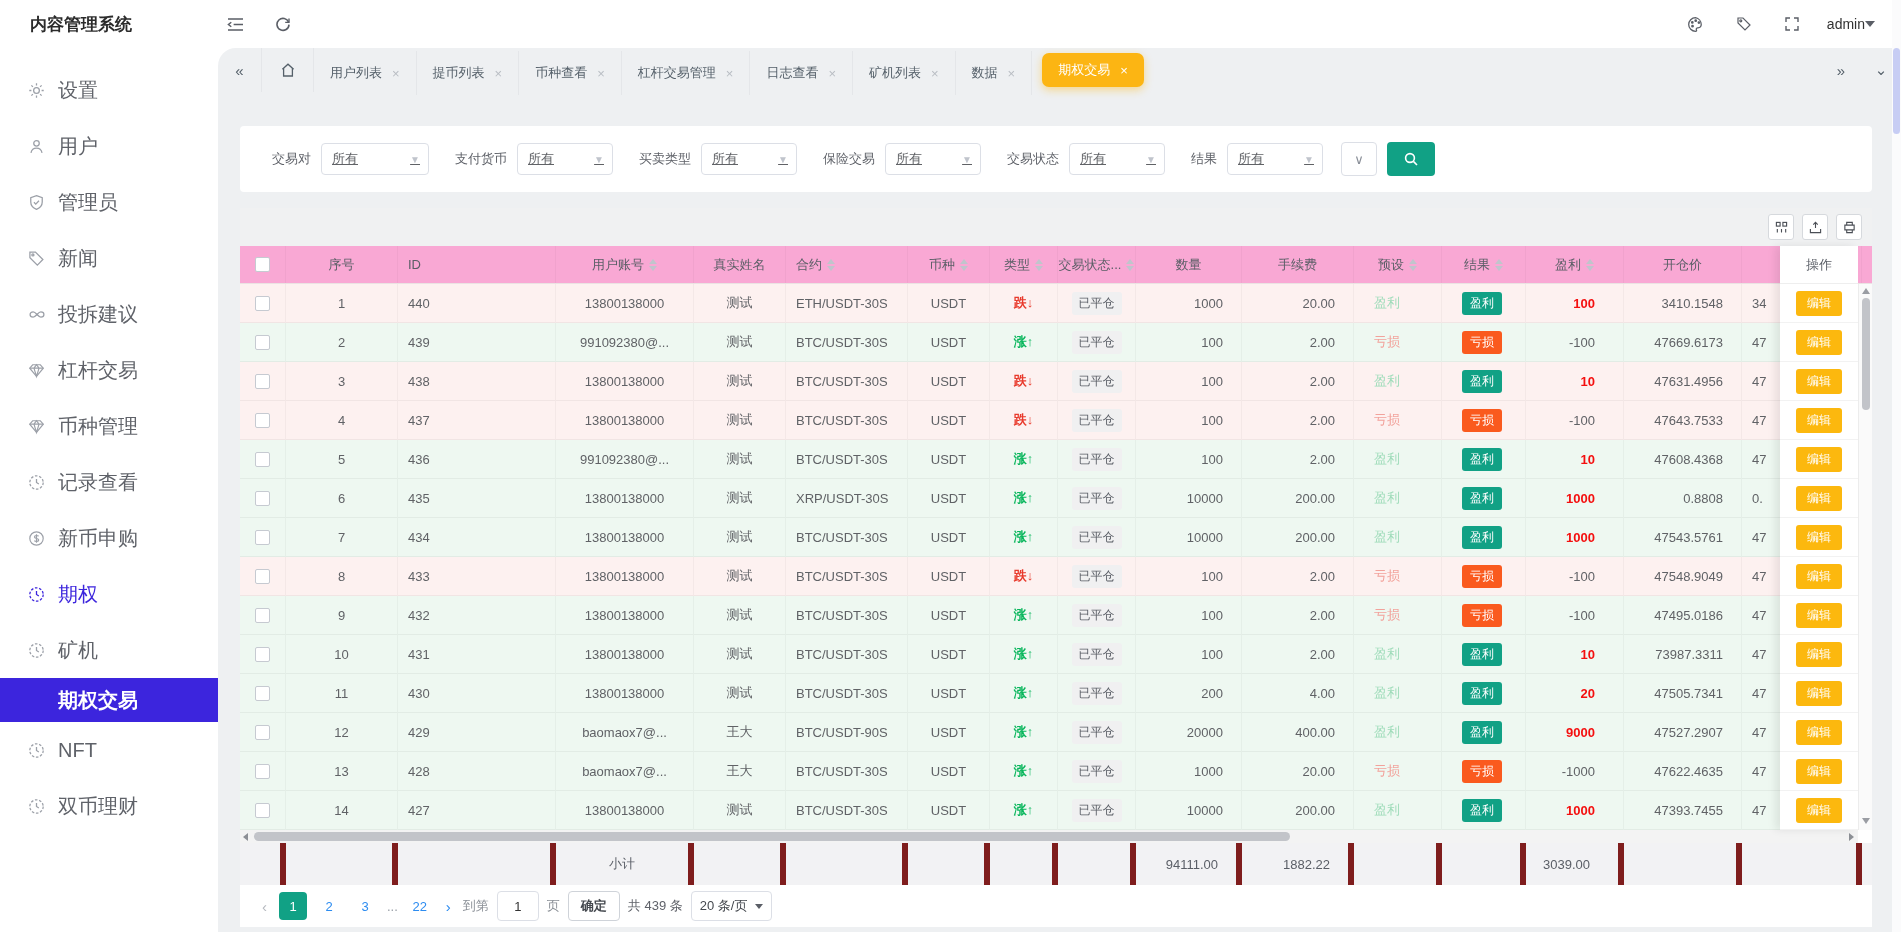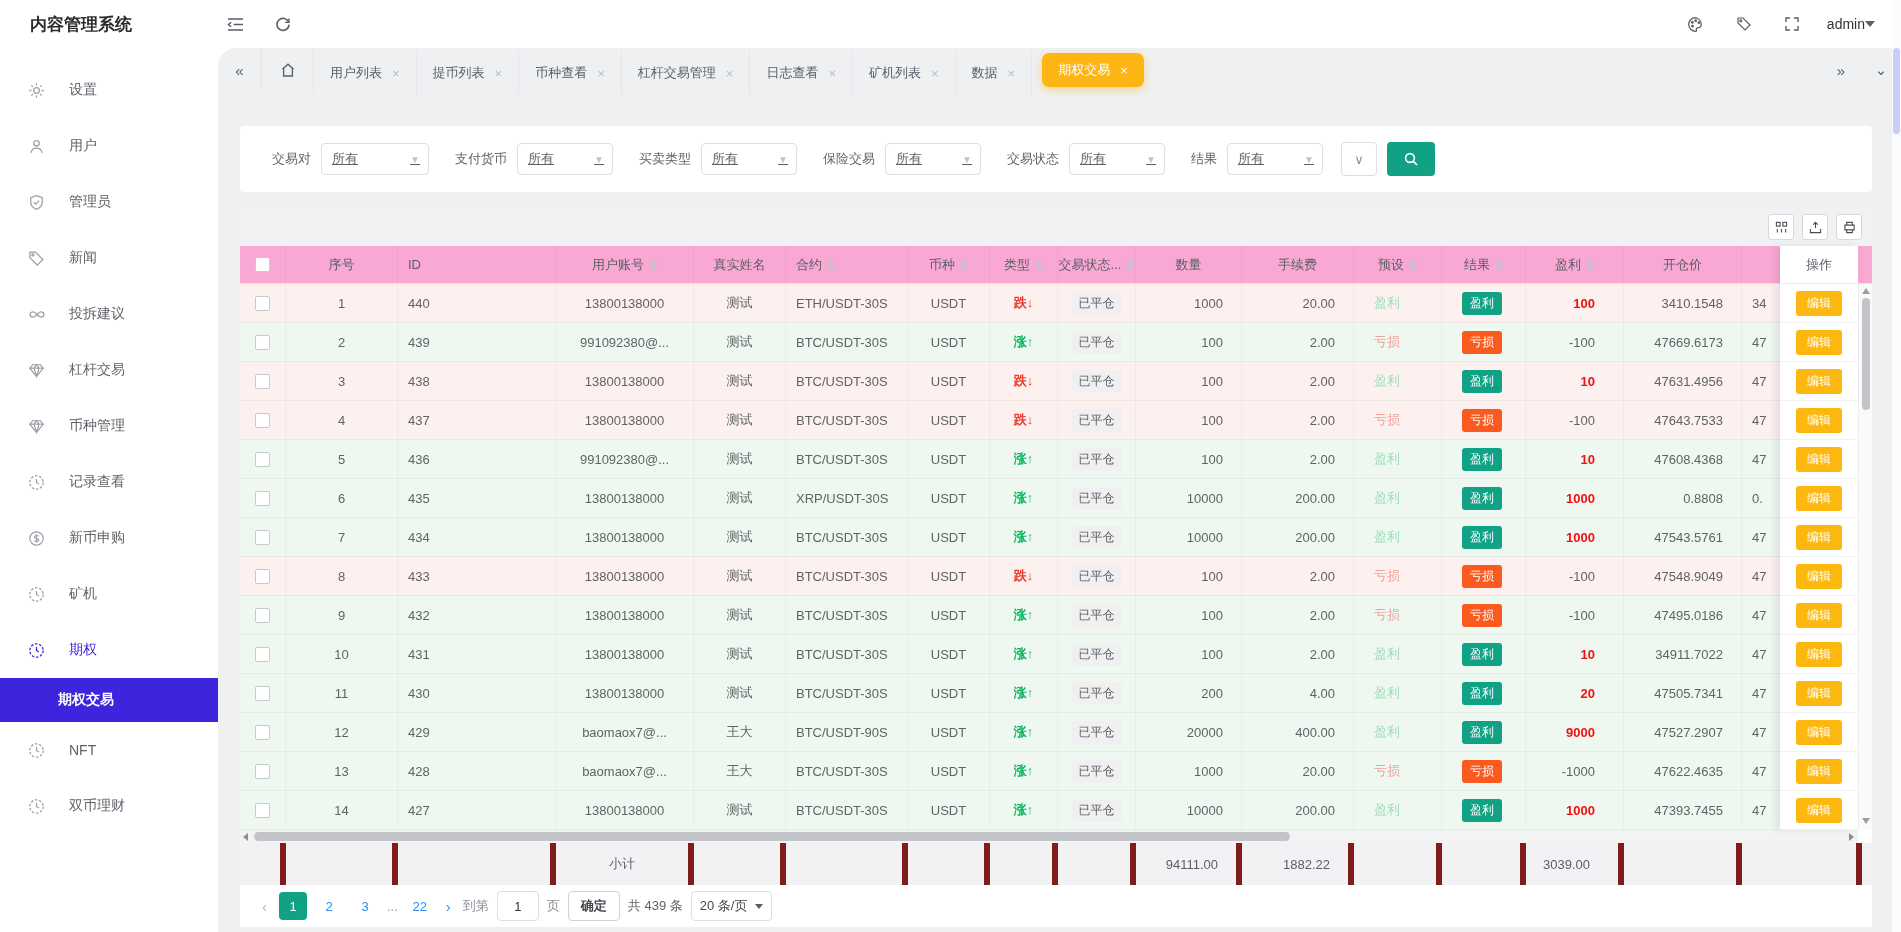--- a/index.html
+++ b/index.html
@@ -15,22 +15,22 @@
 .tb-icon + .tb-icon { margin-left:14px; }
 .topbar .spacer { flex:1; }
 .user-menu { display:flex; align-items:center; margin:0 26px 0 18px; font-size:14px;
   color:#333; cursor:pointer; }
 .caret-down { width:0; height:0; border-left:5px solid transparent; border-right:5px solid transparent;
   border-top:6px solid #5a5e66; }
 
 
 .layout { display:flex; height:884px; background:#fff; }
 .sidebar { width:218px; background:#fff; padding-top:14px; flex:none; }
-.menu-item { height:56px; display:flex; align-items:center; padding-left:28px; gap:24px;
-  font-size:14px; color:#5f6269; cursor:pointer; }
+.menu-item { height:56px; display:flex; align-items:center; padding-left:28px; gap:13px;
+  font-size:20px; color:#5f6269; cursor:pointer; }
 .menu-item .mi-icon { width:17px; height:17px; color:#9ca0a8; }
 .menu-item.highlight, .menu-item.highlight .mi-icon { color:#3c25dd; }
 .menu-item.submenu { height:44px; padding-left:58px; }
 .menu-item.submenu.active { background:#3c25dd; color:#fff; font-weight:bold; }
 .main { flex:1; background:#eef0f2; border-top-left-radius:18px; display:flex; flex-direction:column; overflow:hidden; }
 
 
 .tabbar { height:44px; display:flex; align-items:center; font-size:13px; color:#55606a; flex:none; }
 .tab-nav { width:44px; height:100%; display:flex; align-items:center; justify-content:center;
   color:#55606a; font-size:15px; cursor:pointer; border-right:1px solid #e4e6e9; }
@@ -279,37 +279,37 @@
       </div>
       <div class="menu-item">
         <span class="mi-icon">
           <svg width="17" height="17" viewBox="0 0 16 16" fill="none" stroke="currentColor" stroke-width="1.1">
             <circle cx="8" cy="8" r="6.3"></circle>
             <path d="M10 5.9c-.5-.9-3.9-1.3-3.9.6 0 1.9 4 1 4 2.9 0 1.8-3.4 1.6-4.1.6M8 4.1v7.8"></path>
           </svg>
         </span>
         <span>新币申购</span>
       </div>
+      <div class="menu-item highlight">
+        <span class="mi-icon">
+          <svg width="17" height="17" viewBox="0 0 16 16" fill="none" stroke="currentColor" stroke-width="1.2">
+            <circle cx="8" cy="8" r="6.3" stroke-dasharray="2.4 1.6"></circle>
+            <path d="M8 4.8V8l2.2 1.4"></path>
+          </svg>
+        </span>
+        <span>期权</span>
+      </div>
       <div class="menu-item">
         <span class="mi-icon">
           <svg width="17" height="17" viewBox="0 0 16 16" fill="none" stroke="currentColor" stroke-width="1.2">
             <circle cx="8" cy="8" r="6.3" stroke-dasharray="2.4 1.6"></circle>
             <path d="M8 4.8V8l2.2 1.4"></path>
           </svg>
         </span>
         <span>矿机</span>
-      </div>
-      <div class="menu-item highlight">
-        <span class="mi-icon">
-          <svg width="17" height="17" viewBox="0 0 16 16" fill="none" stroke="currentColor" stroke-width="1.2">
-            <circle cx="8" cy="8" r="6.3" stroke-dasharray="2.4 1.6"></circle>
-            <path d="M8 4.8V8l2.2 1.4"></path>
-          </svg>
-        </span>
-        <span>期权</span>
       </div>
       <div class="menu-item submenu active">
         <span>期权交易</span>
       </div>
       <div class="menu-item">
         <span class="mi-icon">
           <svg width="17" height="17" viewBox="0 0 16 16" fill="none" stroke="currentColor" stroke-width="1.2">
             <circle cx="8" cy="8" r="6.3" stroke-dasharray="2.4 1.6"></circle>
             <path d="M8 4.8V8l2.2 1.4"></path>
           </svg>
@@ -1033,21 +1033,21 @@
                 <div class="td c-left2">
                   <span class="preset-win">盈利</span>
                 </div>
                 <div class="td c-left2">
                   <span class="badge-win">盈利</span>
                 </div>
                 <div class="td c-right profit-cell">
                   <span class="p-pos">10</span>
                 </div>
                 <div class="td c-right">
-                  <span>34911.7022</span>
+                  <span>73987.3311</span>
                 </div>
                 <div class="td c-left">
                   <span>47</span>
                 </div>
               </div>
               <div class="trow grid-row t-up">
                 <div class="td c-center">
                   <span class="checkbox"></span>
                 </div>
                 <div class="td c-center">

